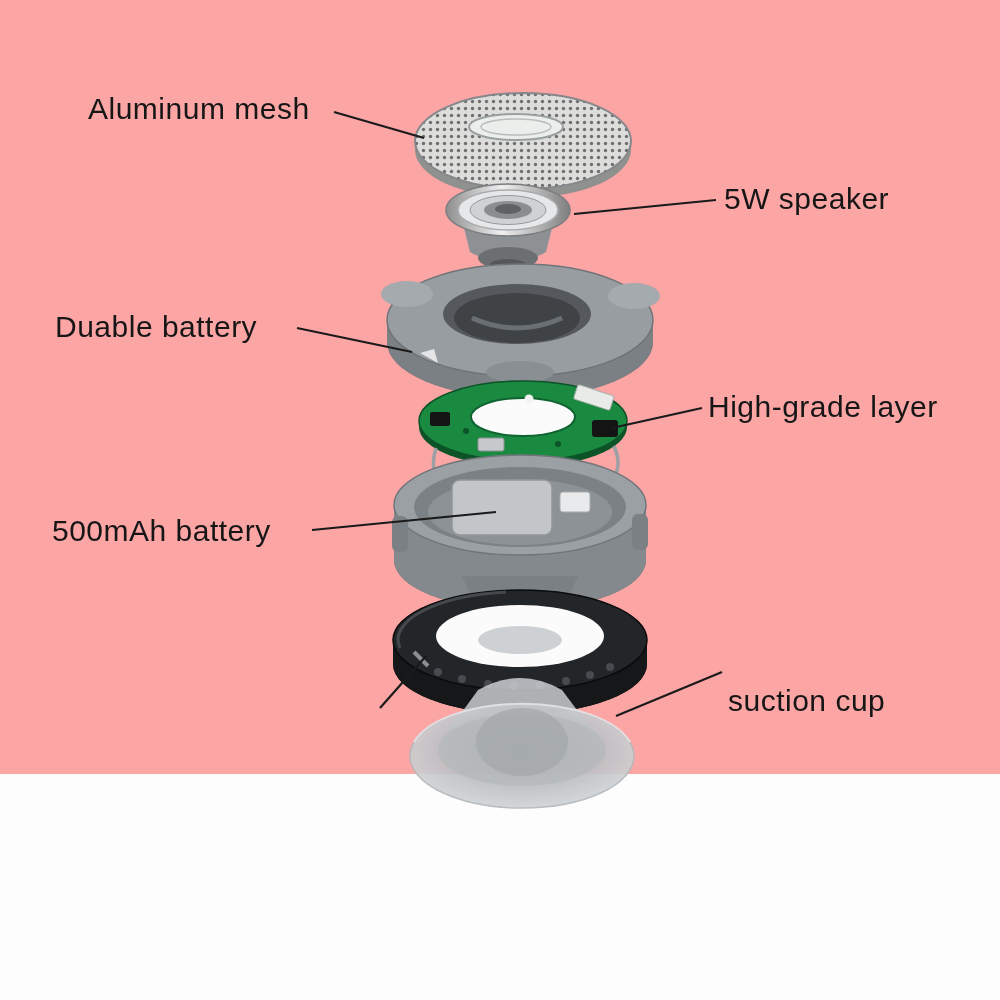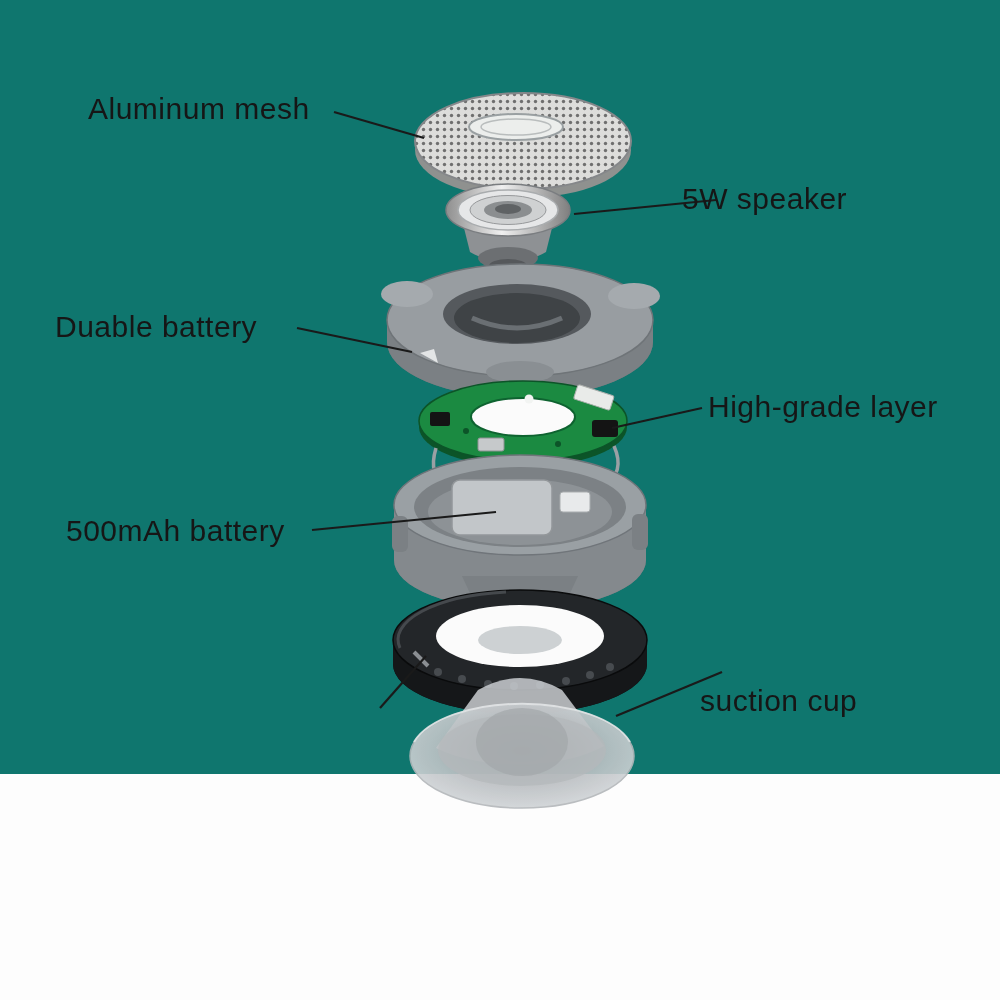--- a/index.html
+++ b/index.html
@@ -6,21 +6,21 @@
   html, body { width: 1000px; height: 1000px; }
   body {
     background: #fdfdfd;
     font-family: "Liberation Sans", sans-serif;
     overflow: hidden;
   }
   .canvas {
     position: relative;
     width: 1000px;
     height: 774px;
-    background: #0f766e;
+    background: #fca5a5;
   }
   .canvas svg { position: absolute; left: 0; top: 0; }
   .label {
     position: absolute;
     font-size: 30px;
     color: #161616;
     white-space: nowrap;
     letter-spacing: 0.5px;
   }
 </style>
@@ -143,25 +143,25 @@
       <line x1="297" y1="328" x2="412" y2="352"></line>
       <line x1="702" y1="408" x2="612" y2="428"></line>
       <line x1="312" y1="530" x2="496" y2="512"></line>
       <line x1="380" y1="708" x2="426" y2="656"></line>
       <line x1="722" y1="672" x2="616" y2="716"></line>
     </g>
   </svg>
 
   <div class="label" style="left:88px; top:92px">Aluminum mesh</div>
 
-  <div class="label" style="left:682px; top:182px">5W speaker</div>
+  <div class="label" style="left:724px; top:182px">5W speaker</div>
 
   <div class="label" style="left:55px; top:310px">Duable battery</div>
 
   <div class="label" style="left:708px; top:390px">High-grade layer</div>
 
-  <div class="label" style="left:66px; top:514px">500mAh battery</div>
+  <div class="label" style="left:52px; top:514px">500mAh battery</div>
 
 
 
-  <div class="label" style="left:700px; top:684px">suction cup</div>
+  <div class="label" style="left:728px; top:684px">suction cup</div>
 
 </div>
 
 </body></html>

